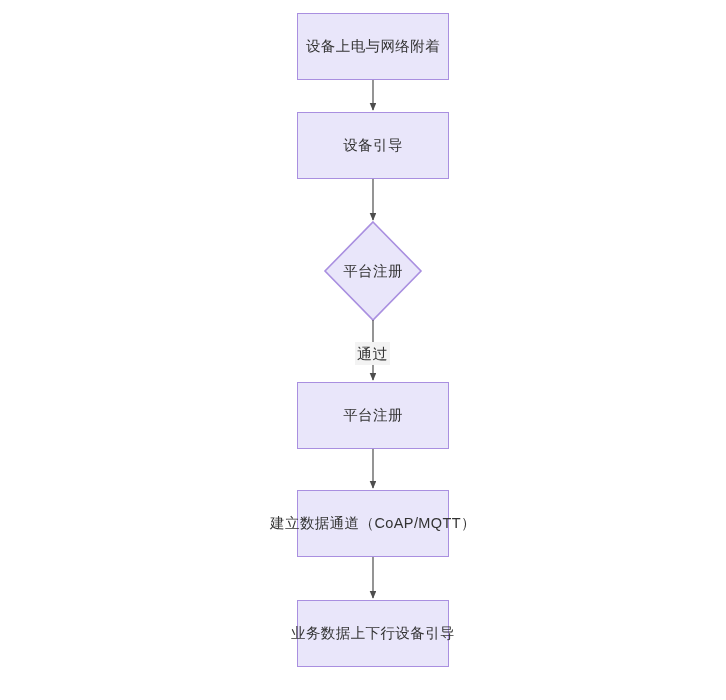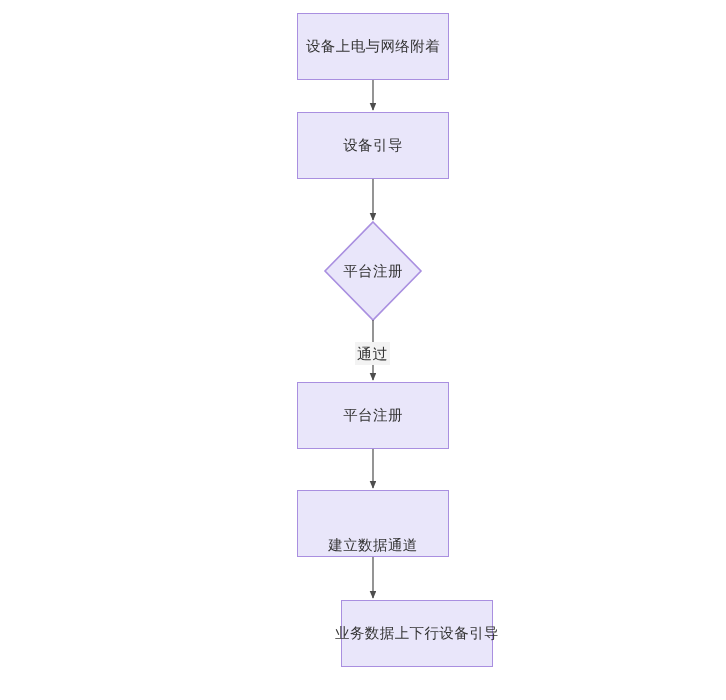--- a/index.html
+++ b/index.html
@@ -40,22 +40,22 @@
     white-space: nowrap;
   }
   .node-box {
     left: 297px;
     width: 152px;
     height: 67px;
   }
   #node-power    { top: 13px; }
   #node-boot     { top: 112px; }
   #node-register { top: 382px; }
-  #node-channel  { top: 490px; align-items: flex-end; }
-  #node-service  { top: 600px; margin-left: 44px; }
+  #node-channel  { top: 490px; }
+  #node-service  { top: 600px; }
 
   .node-diamond {
     left: 325px;
     top: 222px;
     width: 96px;
     height: 98px;
     border: none;
     background: transparent;
   }
   .node-diamond .diamond-label {
@@ -114,18 +114,19 @@
 </div>
 
 <div class="edge-label" id="edge-label-pass">通过</div>
 
 <div class="node node-box" id="node-register">
   <span class="line">平台注册</span>
 </div>
 
 <div class="node node-box" id="node-channel">
   <span class="line">建立数据通道</span>
+  <span class="line">（CoAP/MQTT）</span>
 </div>
 
 <div class="node node-box" id="node-service">
   <span class="line">业务数据上下行</span>
   <span class="line">设备引导</span>
 </div>
 
 </body></html>

